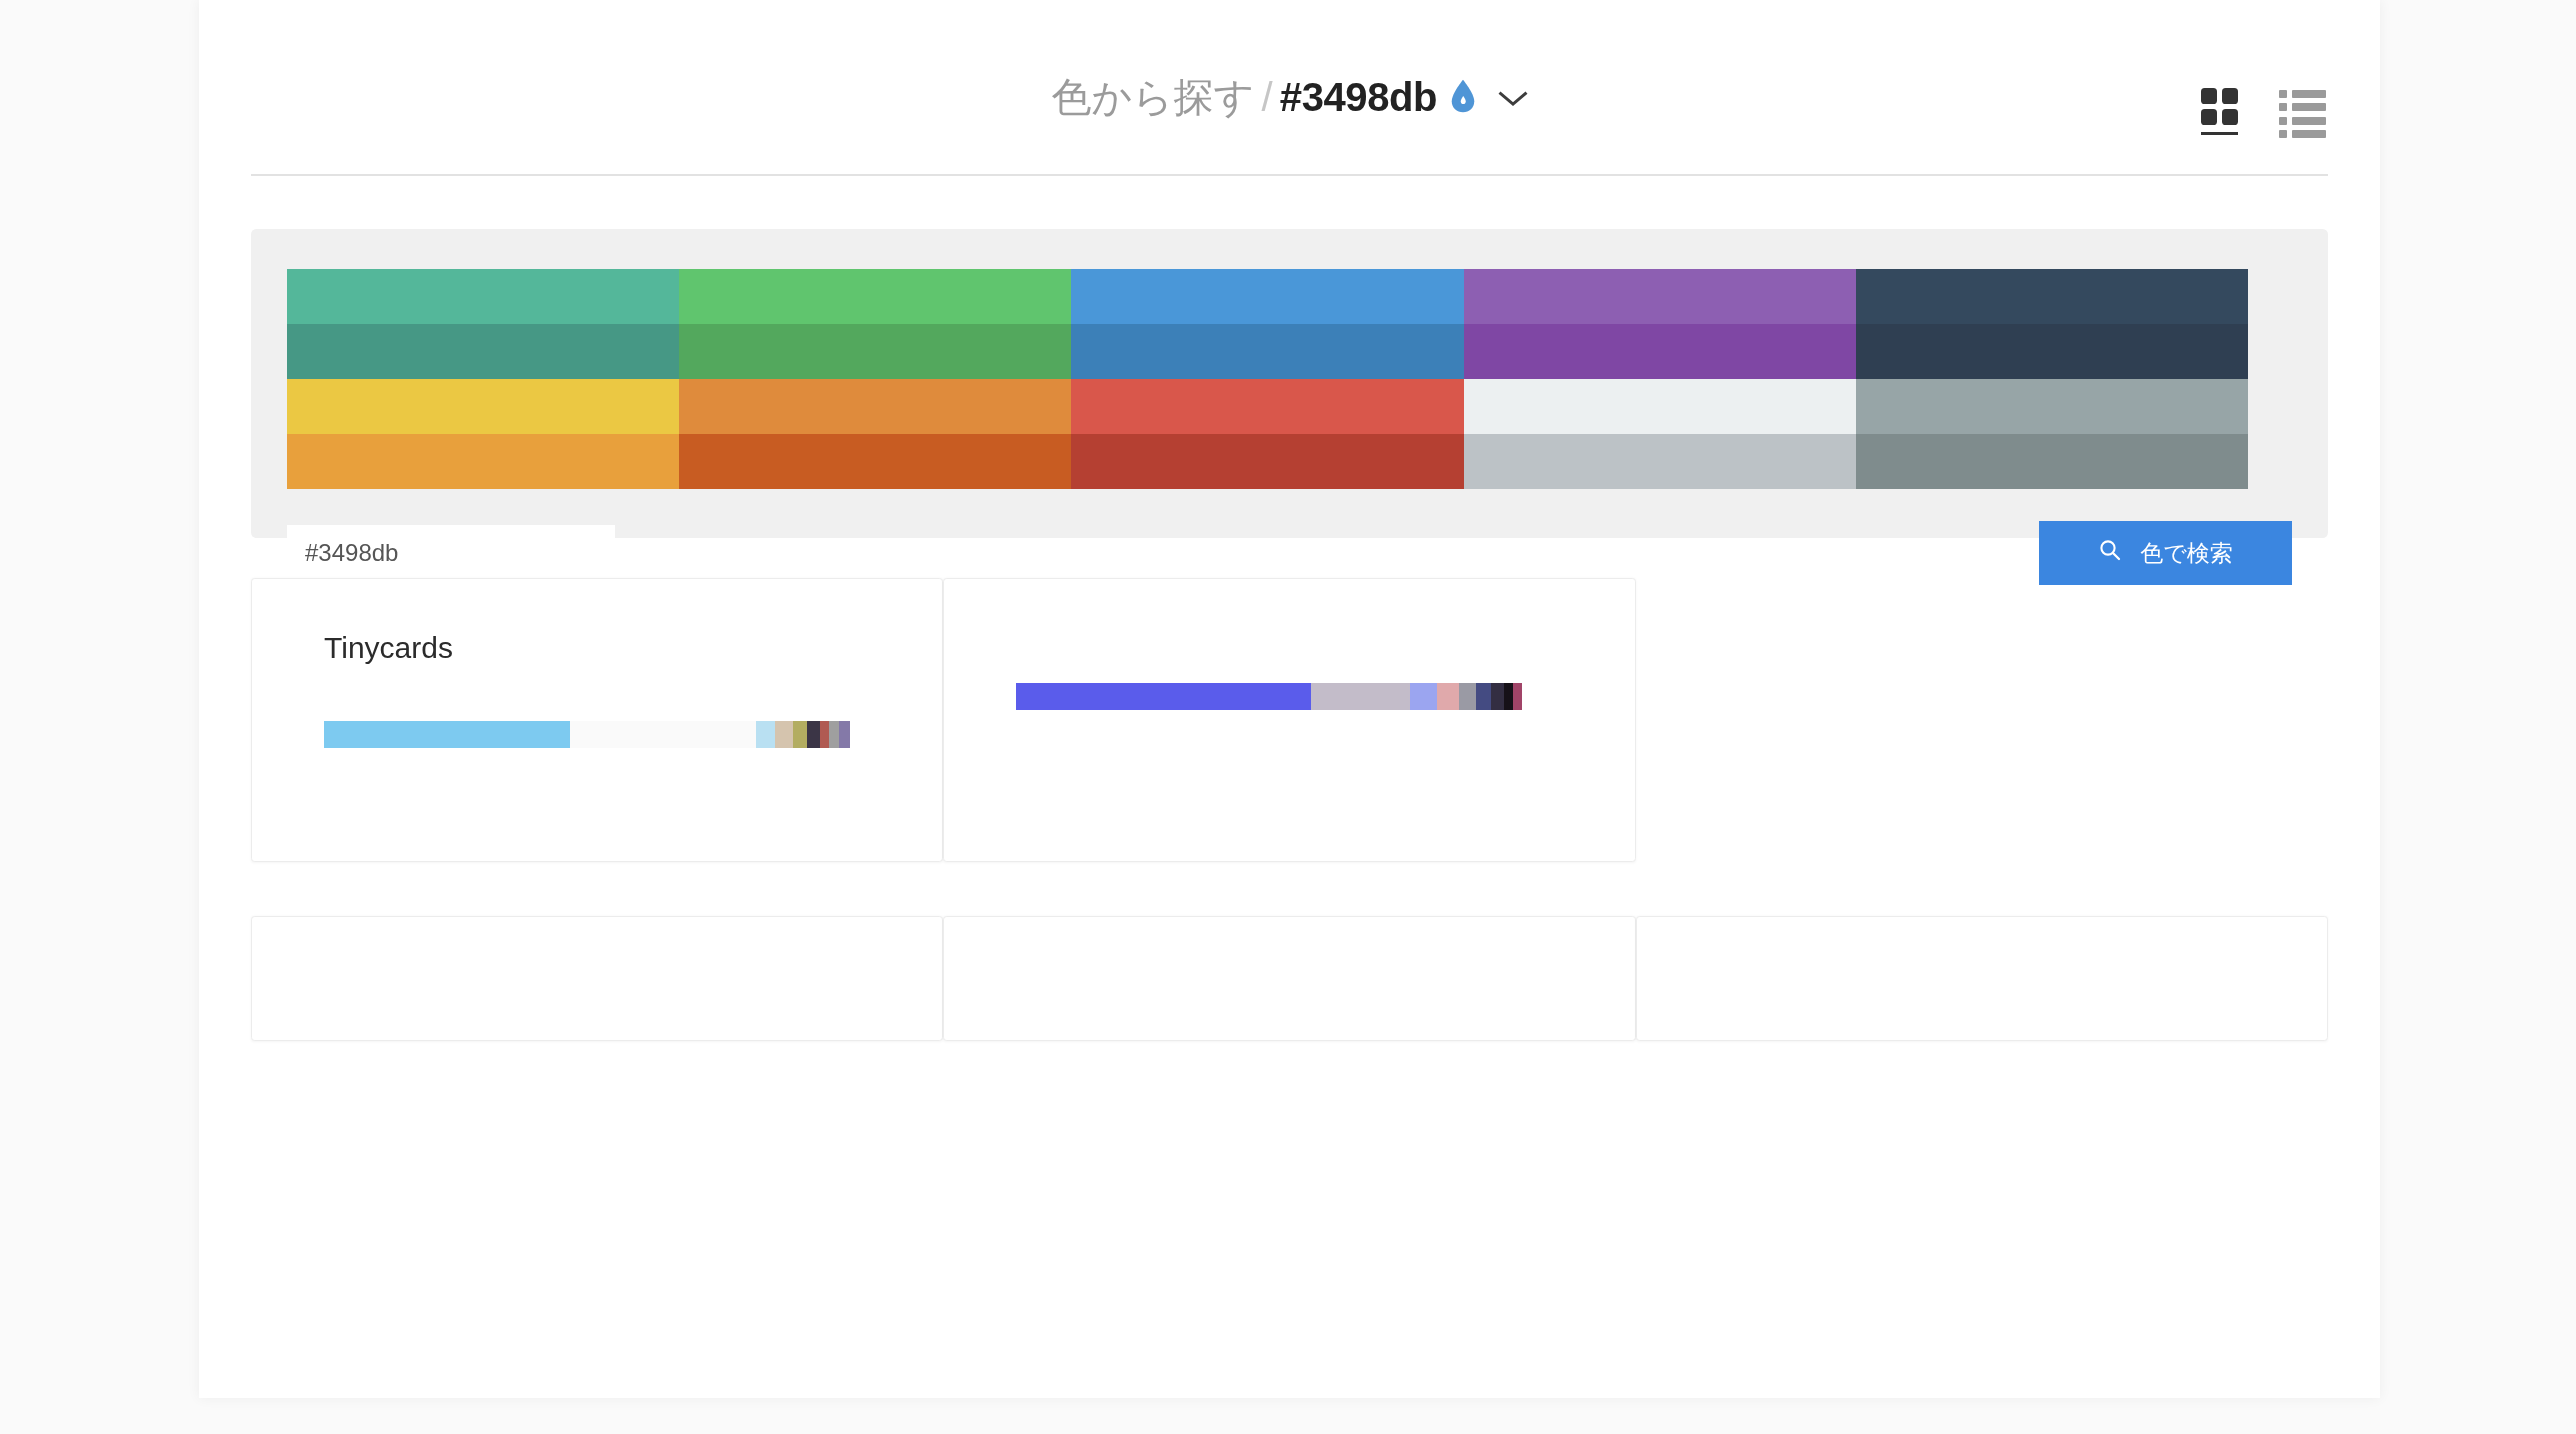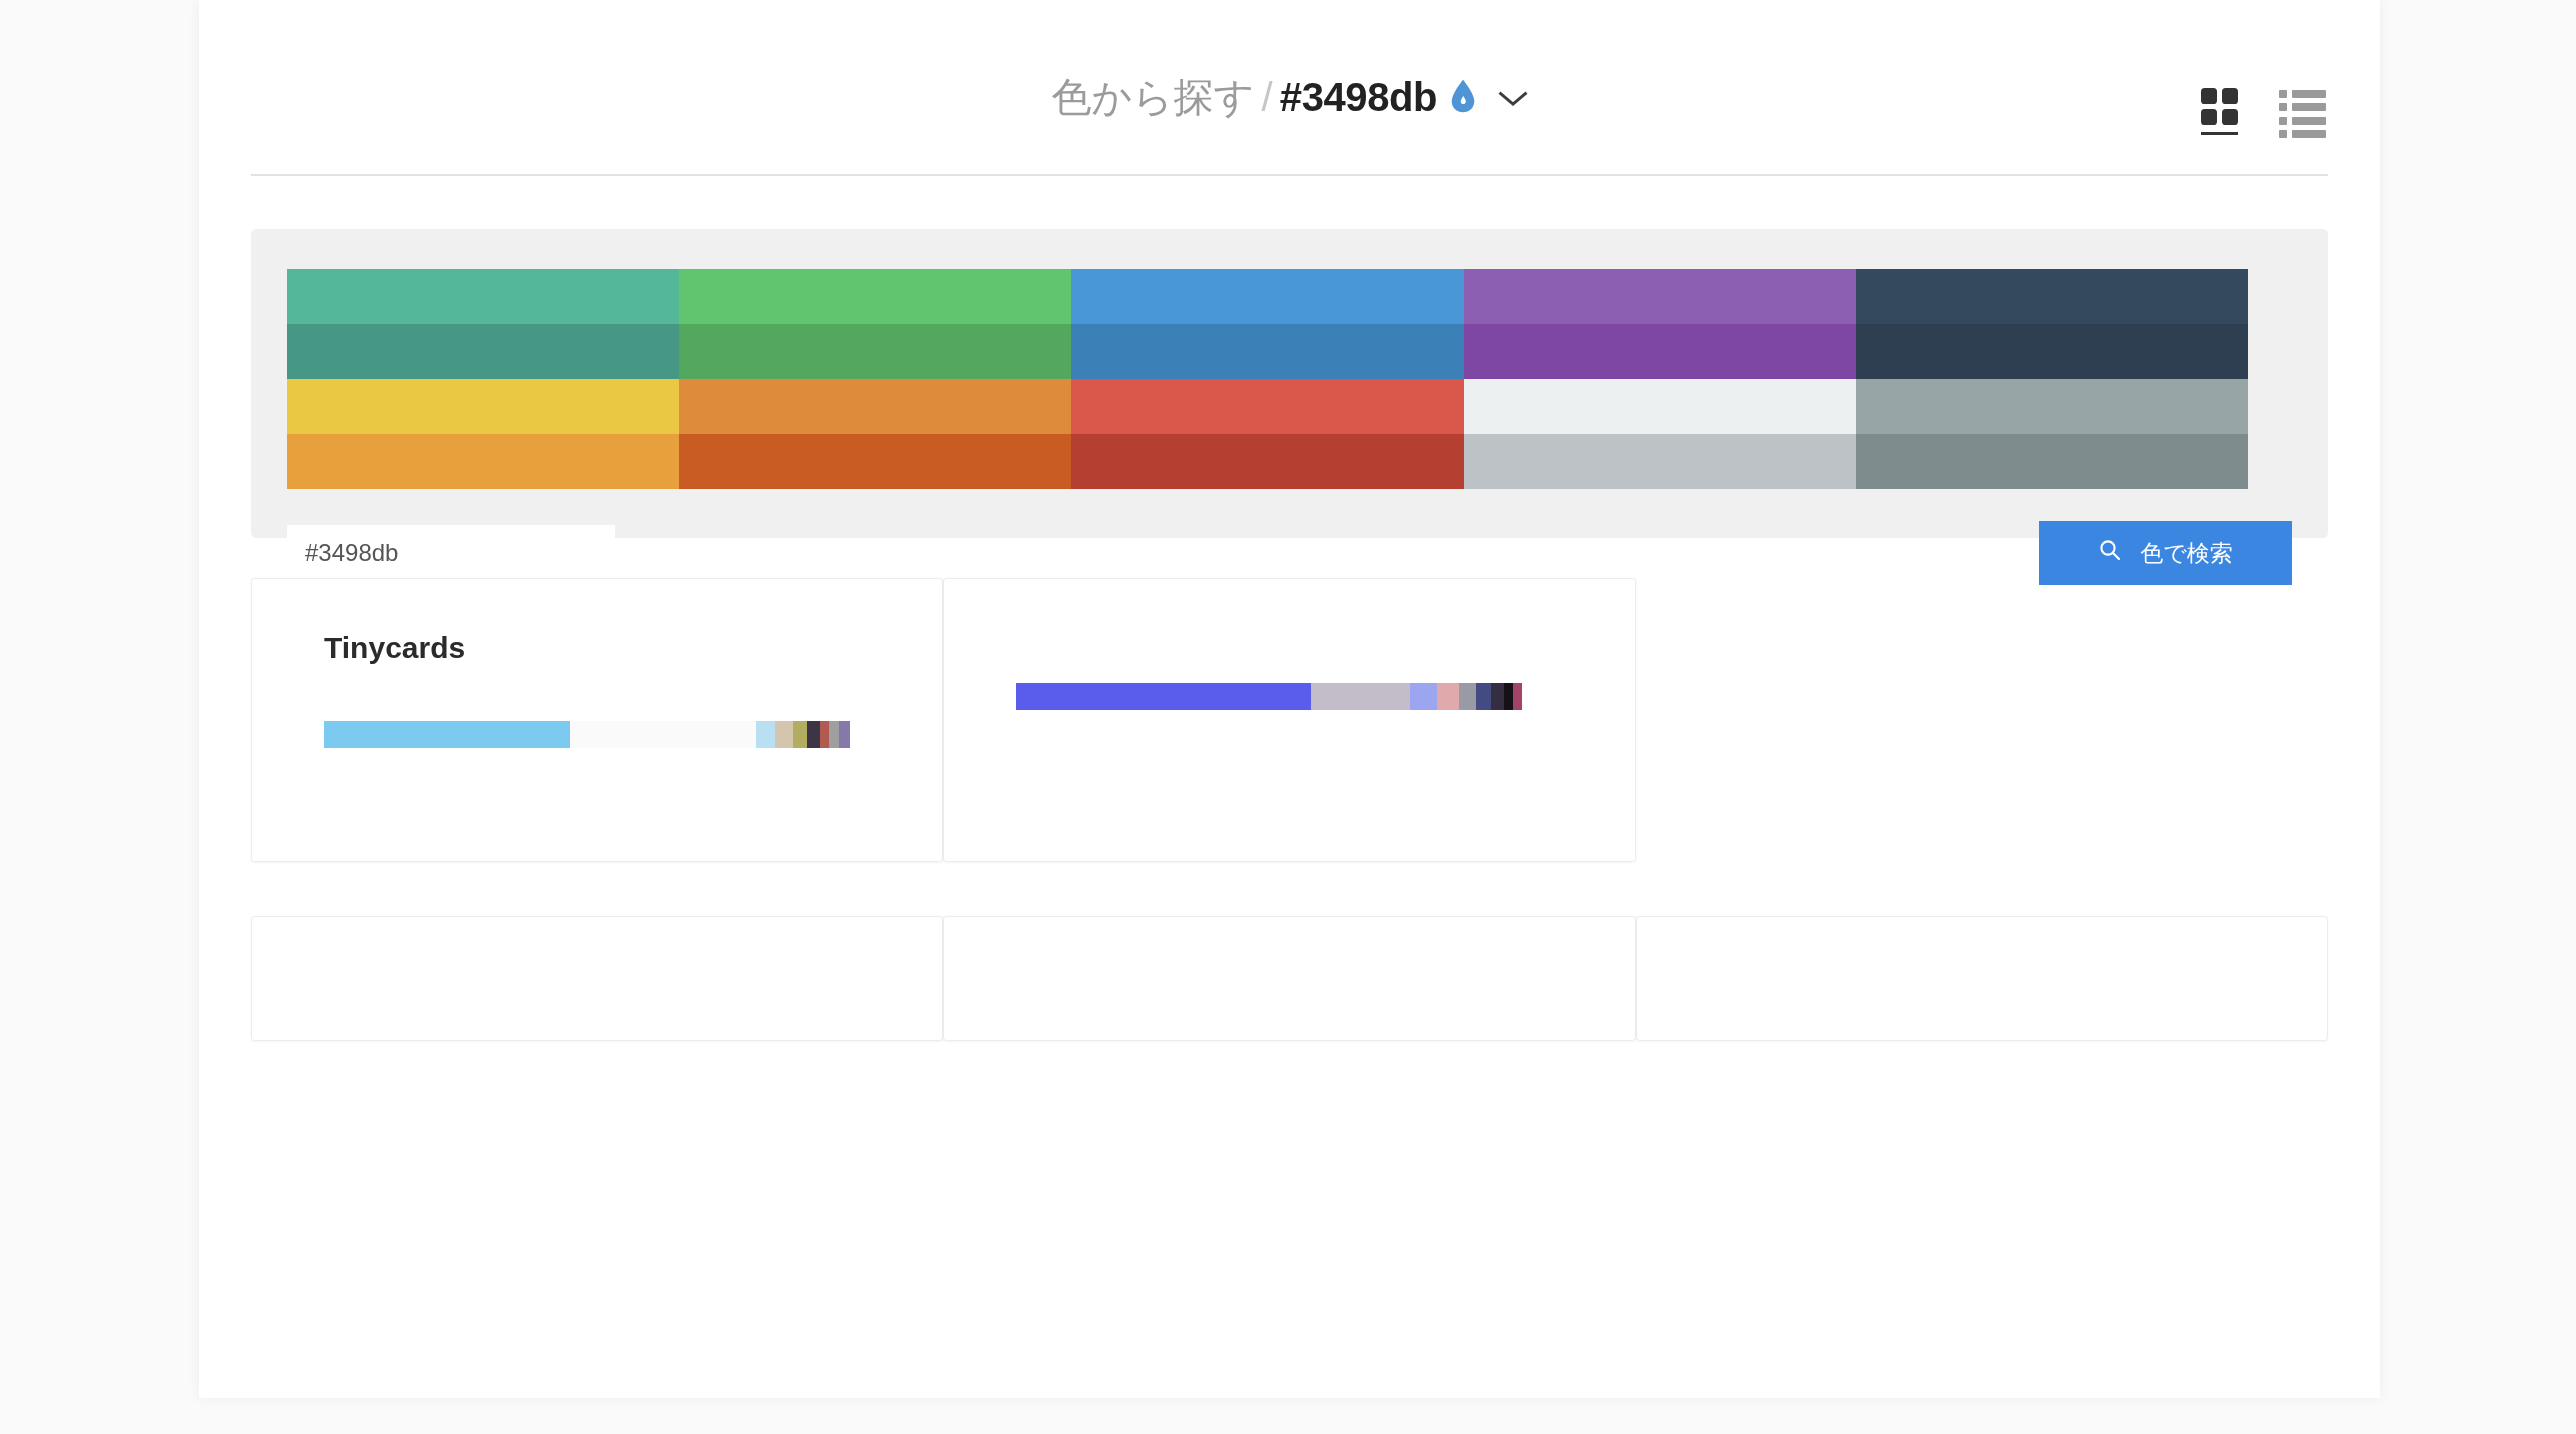--- a/index.html
+++ b/index.html
@@ -202,21 +202,20 @@
     position: absolute;
     left: 52px;
     top: 578px;
     right: 52px;
     bottom: 0;
   }
   .cards-row {
     display: grid;
     grid-template-columns: repeat(3, 1fr);
     margin-bottom: 54px;
-    font-weight: bold;
   }
   .app-card {
     background: #ffffff;
     border: 0.9px solid #ececec;
     border-radius: 3.6px;
     box-shadow: 0 0.9px 2.7px rgba(0,0,0,0.045);
     height: 284px;
     padding: 50px 72px 0 72px;
     cursor: pointer;
   }

